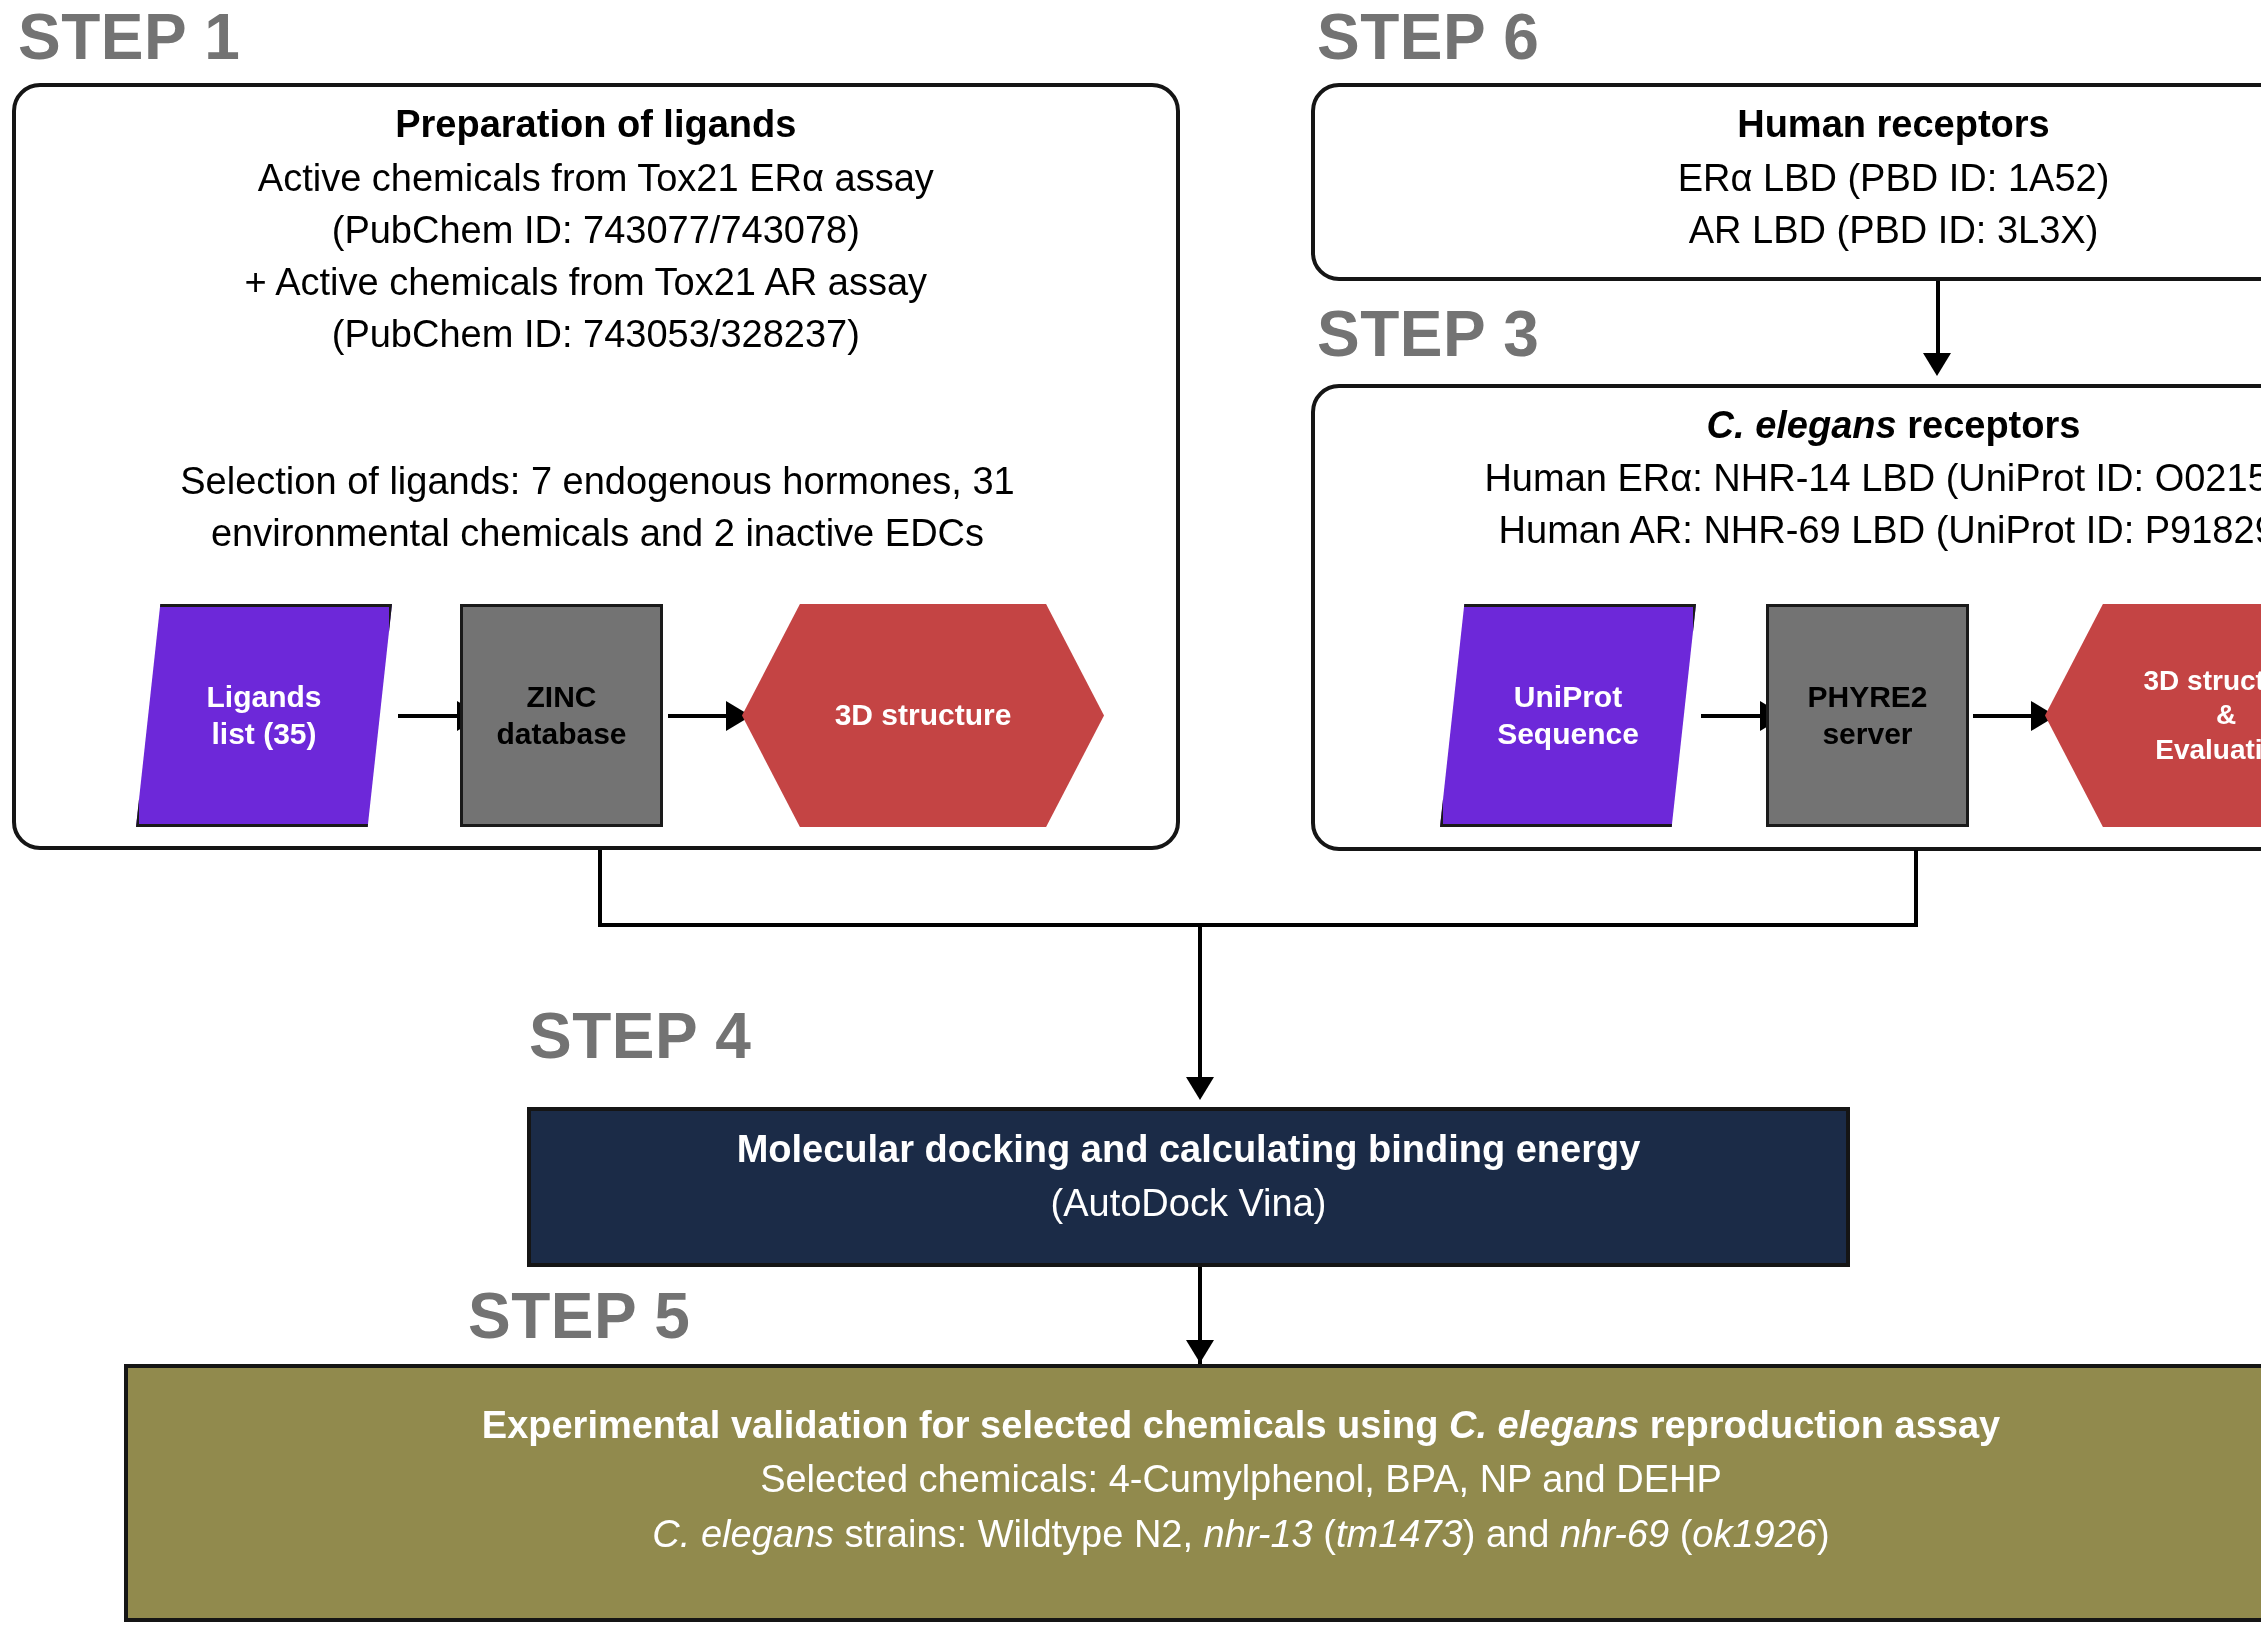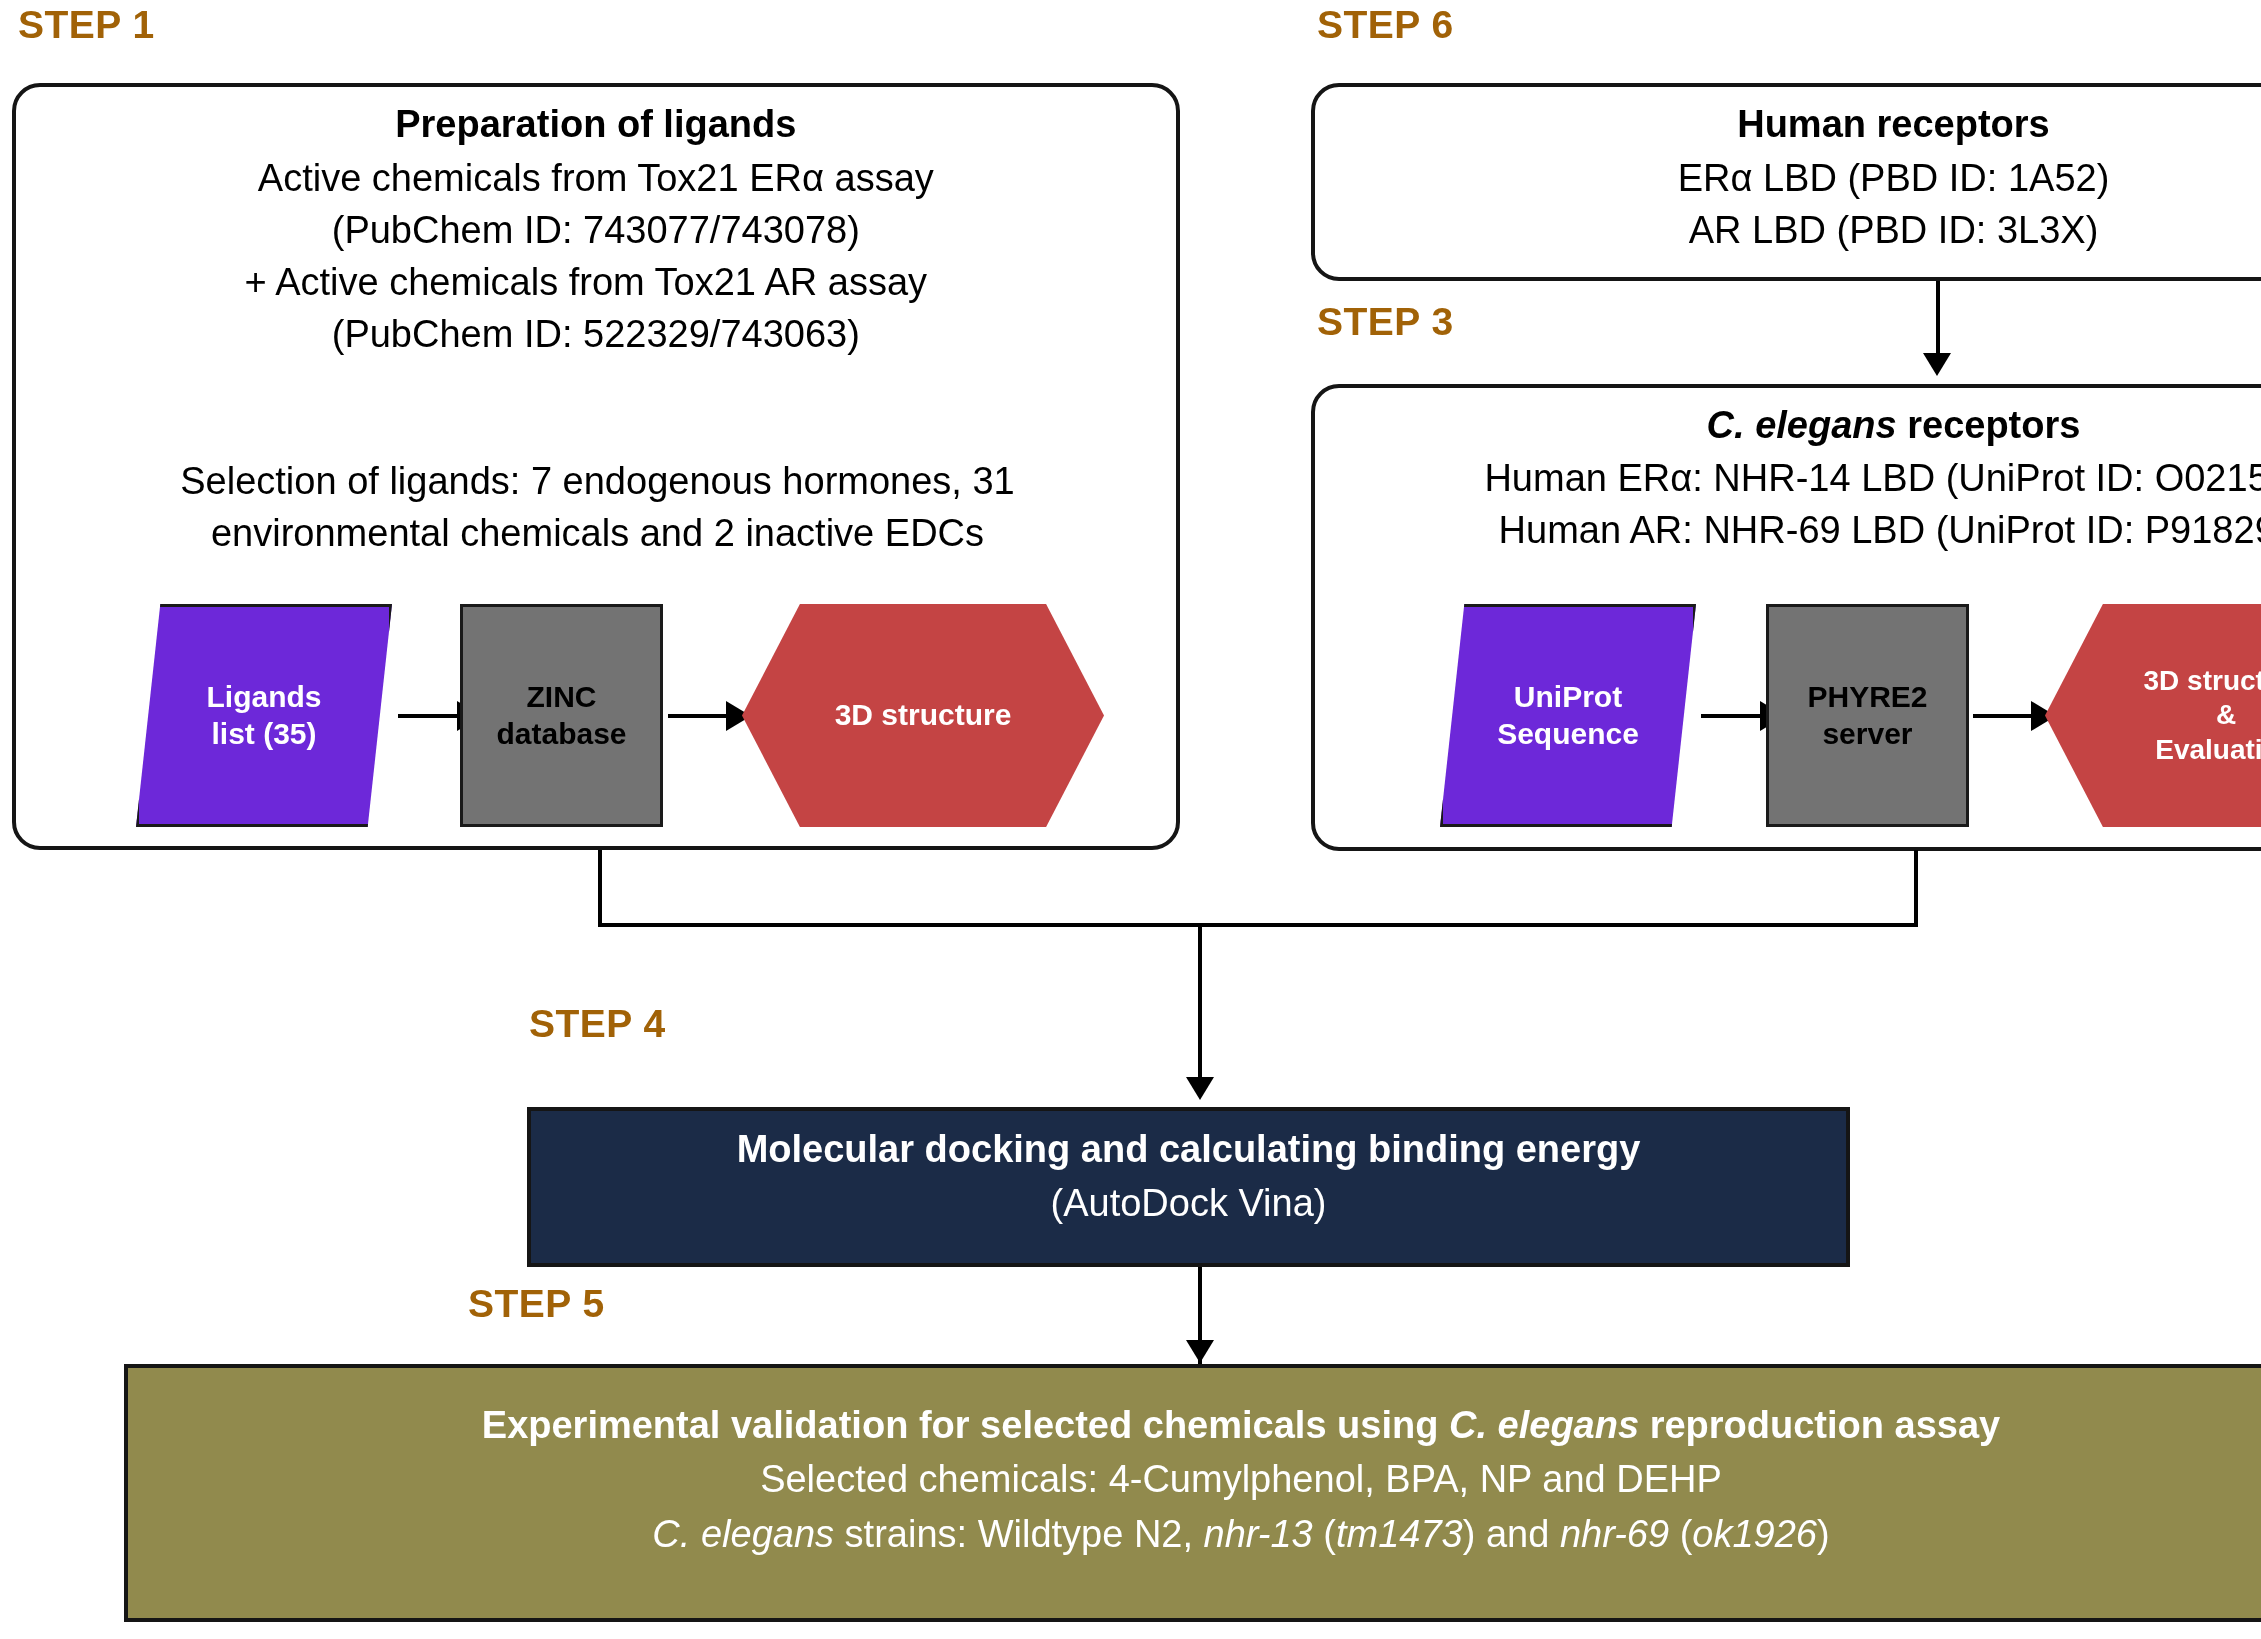--- a/index.html
+++ b/index.html
@@ -16,23 +16,23 @@
     height: 1640px;
     background: #ffffff;
     overflow: hidden;
   }
 
   
   .step-label {
     position: absolute;
     font-family: "Liberation Sans", sans-serif;
     font-weight: bold;
-    font-size: 39px;
+    font-size: 64px;
     letter-spacing: 0.5px;
-    color: #a16207;
+    color: #737373;
     white-space: nowrap;
     line-height: 1;
   }
 
   
   .panel {
     position: absolute;
     box-sizing: border-box;
     background: #ffffff;
     border: 4.1px solid #151515;
@@ -133,21 +133,21 @@
 
   <div class="step-label" style="left:18px; top:4.5px;">STEP 1</div>
 
   <div class="panel" style="left:11.8px; top:83px; width:1168px; height:767px;"></div>
 
   <div class="txt t-head" style="left:11.8px; top:100px; width:1168px;">Preparation of ligands</div>
 
   <div class="txt t-body" style="left:11.8px; top:154px; width:1168px;">Active chemicals from Tox21 ERα assay</div>
   <div class="txt t-body" style="left:11.8px; top:206px; width:1168px;">(PubChem ID: 743077/743078)</div>
   <div class="txt t-body" style="left:11.8px; top:258px; width:1148px;">+ Active chemicals from Tox21 AR assay</div>
-  <div class="txt t-body" style="left:11.8px; top:310px; width:1168px;">(PubChem ID: 522329/743063)</div>
+  <div class="txt t-body" style="left:11.8px; top:310px; width:1168px;">(PubChem ID: 743053/328237)</div>
 
   <div class="txt t-body" style="left:32px; top:457px; width:1131px;">Selection of ligands: 7 endogenous hormones, 31</div>
   <div class="txt t-body" style="left:32px; top:509px; width:1131px;">environmental chemicals and 2 inactive EDCs</div>
 
   <div class="node node-parallelogram" style="left:136px; top:604px; width:256px; height:223px;">
     <div>
       <span>Ligands</span>
       <span>list (35)</span>
     </div>
   </div>

